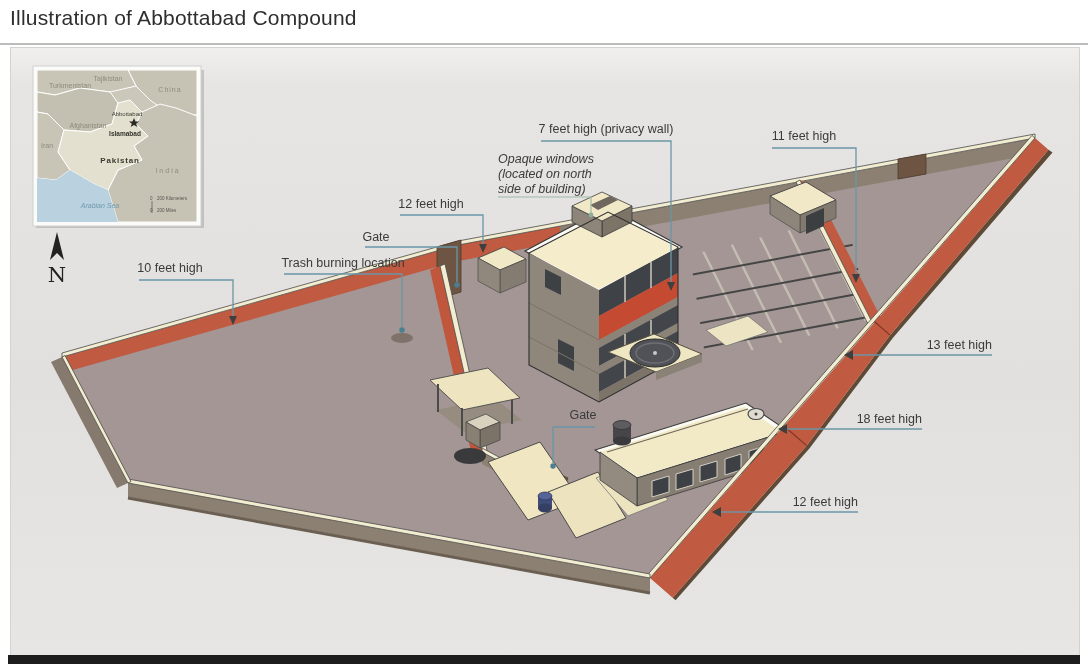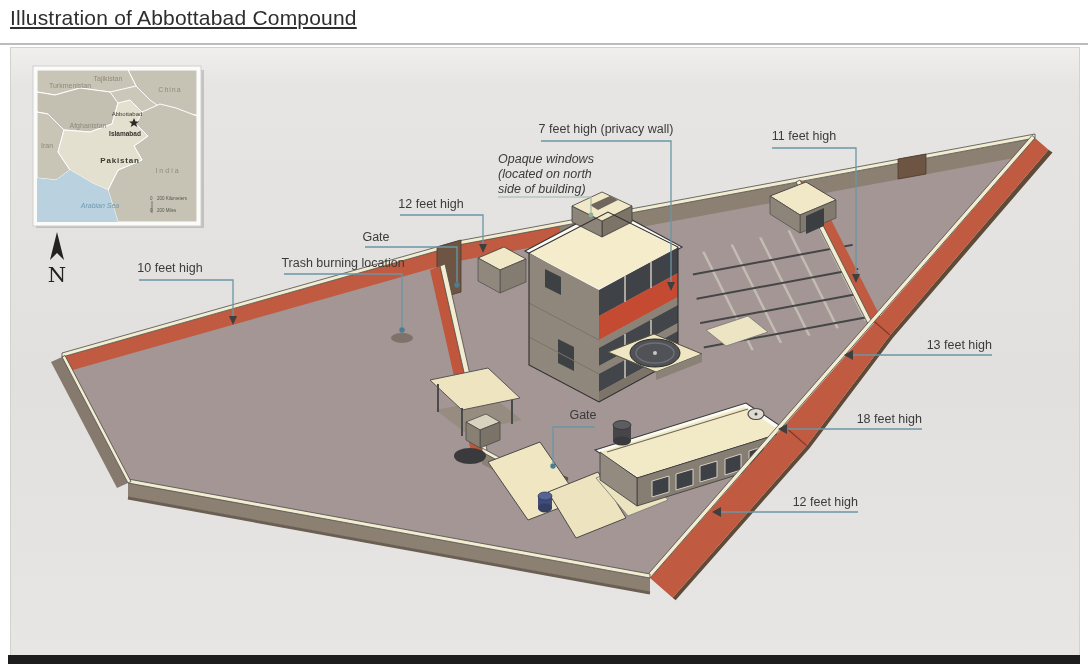--- a/index.html
+++ b/index.html
@@ -1,19 +1,19 @@
 <!DOCTYPE html>
 <html><head>
 <meta charset="utf-8">
 <style>
   html,body{margin:0;padding:0;background:#ffffff;}
   .stage{position:relative;width:1088px;height:672px;background:#ffffff;
          font-family:"Liberation Sans",sans-serif;overflow:hidden;}
   .page-title{position:absolute;left:10px;top:6px;font-size:21px;font-weight:400;
-              color:#2e2e2e;letter-spacing:.2px;text-decoration:underline;}
+              color:#2e2e2e;letter-spacing:.2px;}
   .title-divider{position:absolute;left:0;top:43px;width:1088px;height:2px;background:#bcbcba;}
   .panel{position:absolute;left:10px;top:47px;width:1068px;height:609px;
          background:linear-gradient(180deg,#f0efed 0%,#e6e5e3 6%,#e1e0de 55%,#e7e6e4 100%);
          border:1px solid #d2d2d0;}
   .bottom-strip{position:absolute;left:8px;top:655px;width:1072px;height:9px;background:#1d1d1d;}
   svg.scene{position:absolute;left:0;top:0;font-family:"Liberation Sans",sans-serif;}
   .ann{font-size:12.5px;fill:#3b3b3b;}
   .ann-it{font-size:12.5px;font-style:italic;fill:#3b3b3b;}
   .ldr{stroke:#6a96a6;stroke-width:1.3;fill:none;}
   .ldr-green{stroke:#9fb9a8;stroke-width:1.2;fill:none;}

